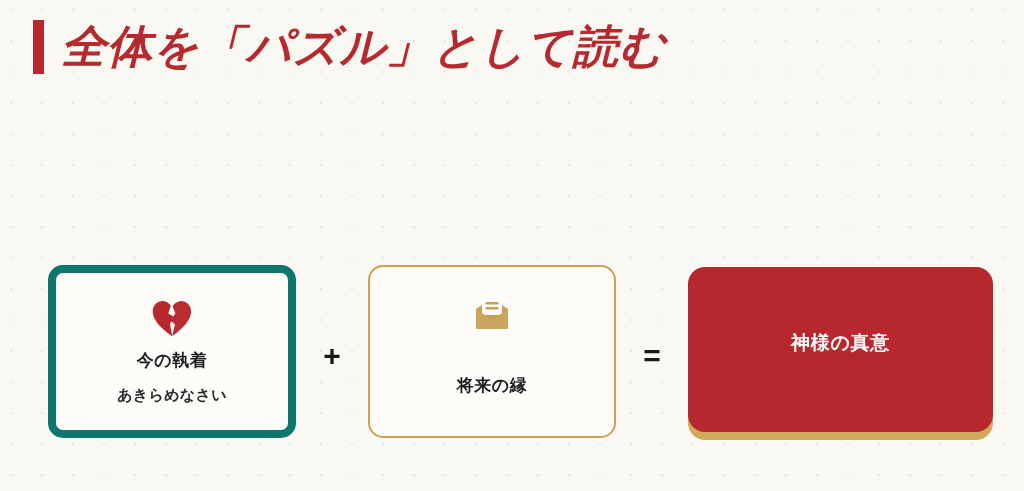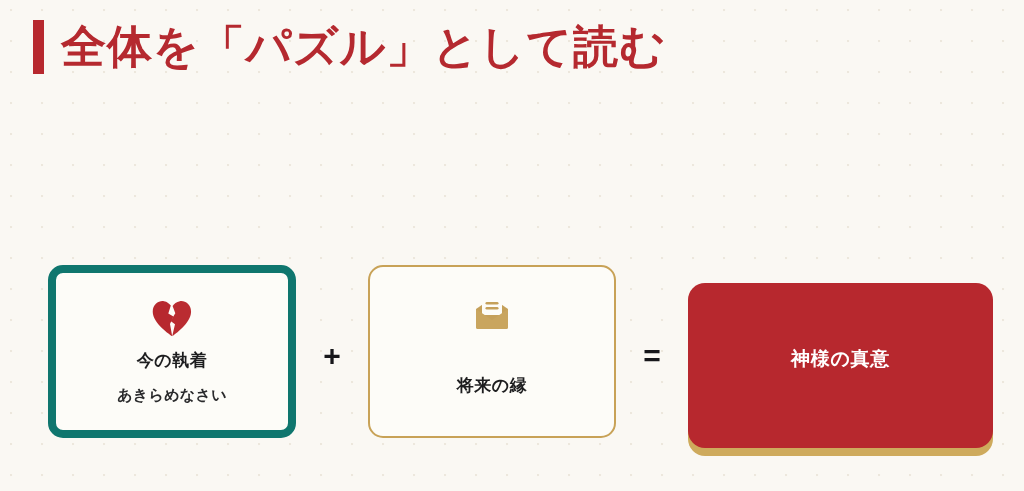--- a/index.html
+++ b/index.html
@@ -49,20 +49,21 @@
     flex: none;
   }
   .heading-text {
     font-family: "Liberation Serif", "DejaVu Serif", serif;
     font-size: 45px;
     line-height: 1.12;
     font-weight: 700;
     color: #b5292f;
     letter-spacing: 0.02em;
     white-space: nowrap;
+    font-style: italic;
   }
 
   
   .equation {
     position: absolute;
     left: 40px;
     top: 265px;
     width: 946px;
     height: 180px;
     display: flex;
@@ -118,21 +119,21 @@
     margin-top: 2px;
     font-family: "Liberation Sans", sans-serif;
   }
 
   
   .result-wrap {
     position: relative;
     width: 305px;
     height: 173px;
     flex: none;
-    margin-top: 18px;
+    margin-top: 2px;
   }
   .result-shadow {
     position: absolute;
     left: 0;
     top: 8px;
     width: 305px;
     height: 165px;
     border-radius: 17px;
     background: #ceaa5c;
   }

